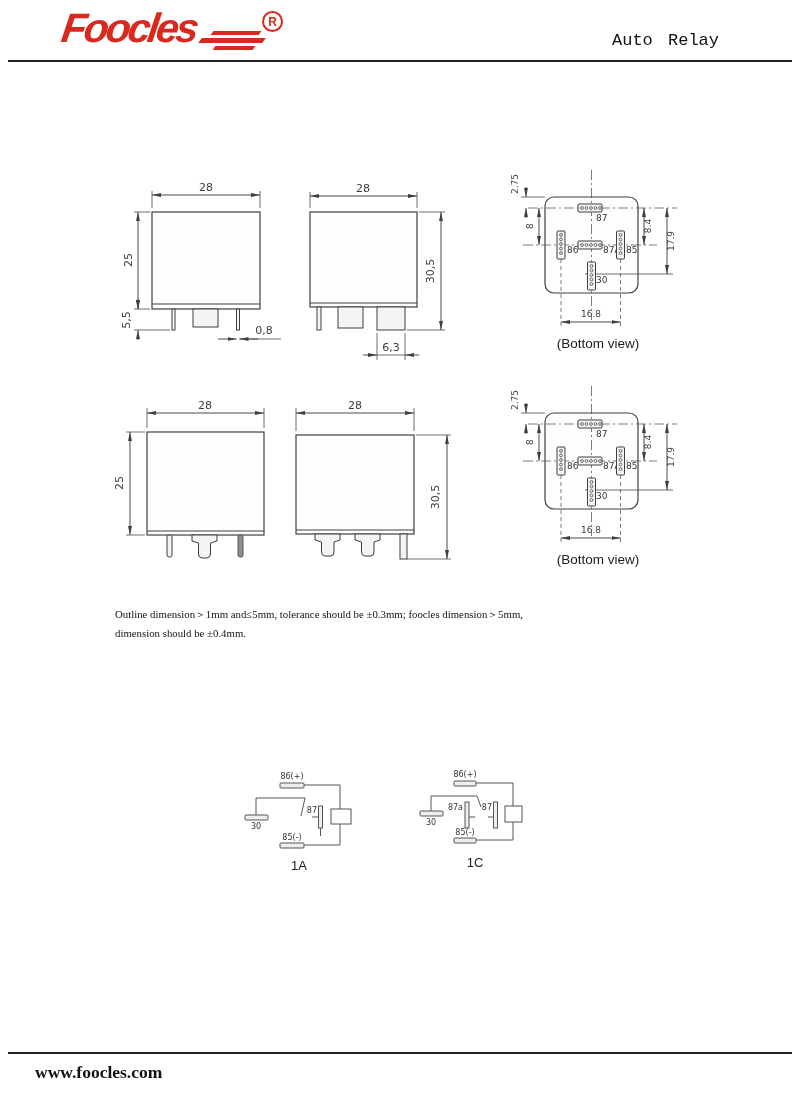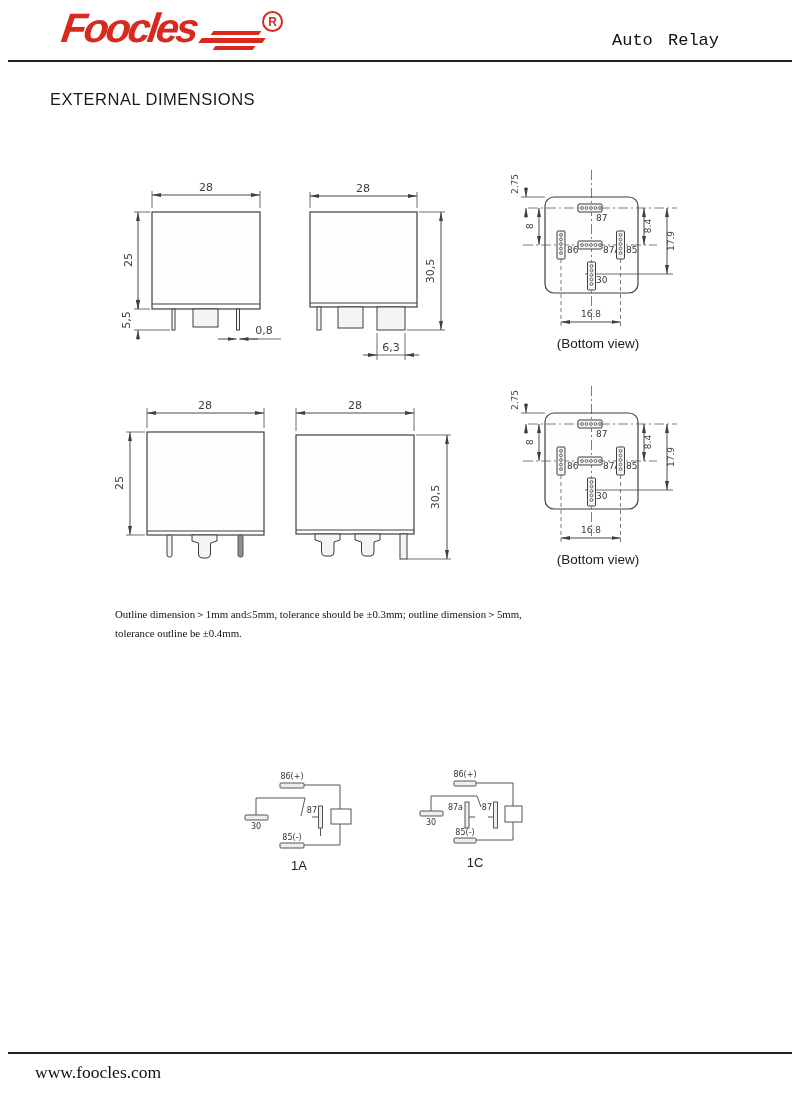--- a/index.html
+++ b/index.html
@@ -44,21 +44,21 @@
   .caption{font-family:"Liberation Sans",sans-serif;font-size:13.5px;fill:#1c1c1c;}
   .pinhole{stroke:#444;stroke-width:.8;fill:#fff;}
   .schm{stroke:#555;stroke-width:1;fill:none;}
   .schm-bar{stroke:#555;stroke-width:1;fill:#eeeeee;}
   .stext{font-family:"DejaVu Sans",sans-serif;font-size:8px;fill:#333;}
   .scaption{font-family:"Liberation Sans",sans-serif;font-size:13px;fill:#222;}
   
   .remark{position:absolute;left:115px;top:605px;width:560px;font-family:"Liberation Serif",serif;
         font-size:10.8px;color:#111;line-height:19px;white-space:nowrap;}
   .footer-url{position:absolute;left:35px;top:1062px;font-family:"Liberation Serif",serif;
-        font-size:17.5px;color:#111;}
+        font-size:17.5px;color:#111;font-weight:bold;}
 </style>
 </head>
 <body>
 
 <div class="page">
 
   <svg width="0" height="0" style="position:absolute">
     <defs>
       <marker id="ah" viewBox="0 0 10 6" refX="10" refY="3" markerWidth="9" markerHeight="5.4" orient="auto-start-reverse">
         <path d="M0,0.8 L10,3 L0,5.2 Z" fill="#3f3f3f"></path>
@@ -69,21 +69,20 @@
   <div class="logo">
     <div class="brand-text">Foocles</div>
     <div class="speed-bar sb1"></div>
     <div class="speed-bar sb2"></div>
     <div class="speed-bar sb3"></div>
     <div class="reg-mark">R</div>
   </div>
   <div class="product-name">Auto Relay</div>
   <div class="rule rule-top"></div>
 
-  <div class="section-title">EXTERNAL DIMENSIONS</div>
 
   <svg style="left:118px;top:162px" width="200" height="205" viewBox="0 0 200 205">
     <rect class="body-face" x="34" y="50" width="108" height="97"></rect>
     <line class="ln" x1="34" y1="142" x2="142" y2="142"></line>
     <rect class="pin" x="54" y="147" width="3" height="21"></rect>
     <rect class="pin" x="75" y="147" width="25" height="18"></rect>
     <rect class="pin" x="118.5" y="147" width="3" height="21"></rect>
     <line class="ext" x1="34" y1="46" x2="34" y2="29"></line>
     <line class="ext" x1="142" y1="46" x2="142" y2="29"></line>
     <line class="dim" x1="34" y1="33" x2="142" y2="33" marker-start="url(#ah)" marker-end="url(#ah)"></line>
@@ -286,22 +285,22 @@
     <line class="dim" x1="172" y1="50" x2="172" y2="116" marker-start="url(#ah)" marker-end="url(#ah)"></line>
     <text class="dtext-s" x="179" y="83" text-anchor="middle" transform="rotate(-90 179 83)">17.9</text>
     <line class="dashext" x1="66" y1="101" x2="66" y2="170"></line>
     <line class="dashext" x1="125.5" y1="101" x2="125.5" y2="170"></line>
     <line class="dim" x1="66" y1="164" x2="125.5" y2="164" marker-start="url(#ah)" marker-end="url(#ah)"></line>
     <text class="dtext-s" x="96" y="159" text-anchor="middle">16.8</text>
     <text class="caption" x="103" y="190" text-anchor="middle">(Bottom view)</text>
   </svg>
 
   <div class="remark">
-    <div>Outline dimension＞1mm and≤5mm, tolerance should be ±0.3mm; outline dimension＞5mm,</div>
-    <div>tolerance outline be ±0.4mm.</div>
+    <div>Outline dimension＞1mm and≤5mm, tolerance should be ±0.3mm; foocles dimension＞5mm,</div>
+    <div>dimension should be ±0.4mm.</div>
   </div>
 
   <svg style="left:225px;top:755px" width="175" height="125" viewBox="0 0 175 125">
     <text class="stext" x="67" y="24" text-anchor="middle">86(+)</text>
     <rect class="schm-bar" x="55" y="28" width="24" height="5" rx="1"></rect>
     <path class="schm" d="M79,30 L115,30 L115,54"></path>
     <rect class="schm" x="106" y="54" width="20" height="15"></rect>
     <path class="schm" d="M115,69 L115,90 L79,90"></path>
     <rect class="schm-bar" x="55" y="88" width="24" height="5" rx="1"></rect>
     <text class="stext" x="67" y="85" text-anchor="middle">85(-)</text>

